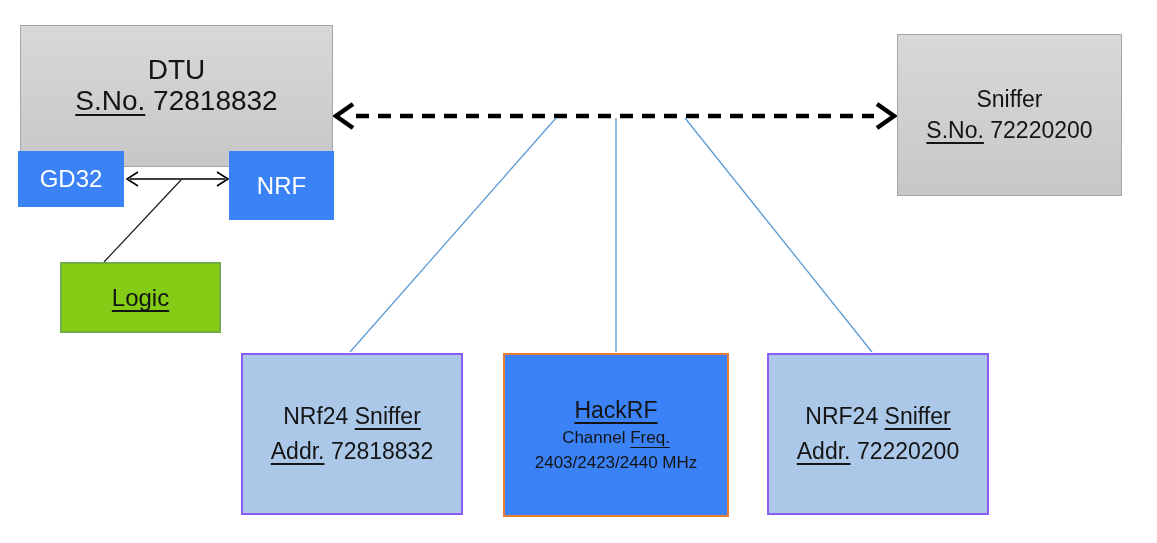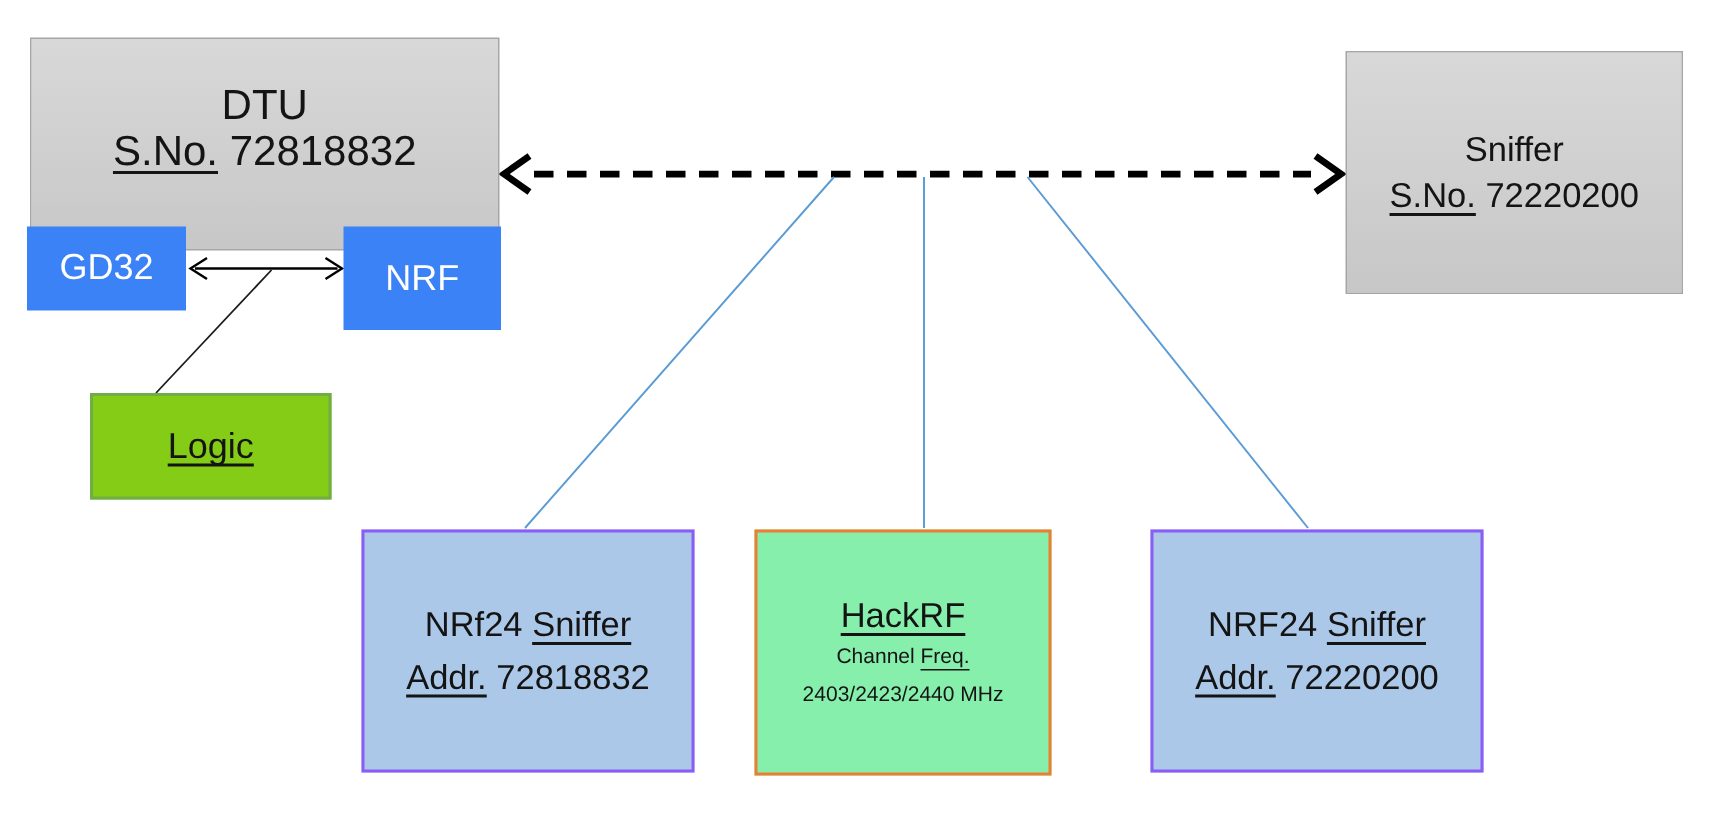--- a/index.html
+++ b/index.html
@@ -57,26 +57,26 @@
   }
   .blue-box {
     background: #abc8e8;
     border: 2px solid #8b5cf6;
     font-size: 23px;
     line-height: 35px;
   }
   .sniffer-left-box  { left: 241px; top: 353px; width: 222px; height: 162px; }
   .sniffer-right-box { left: 767px; top: 353px; width: 222px; height: 162px; }
   .hackrf-box {
-    left: 503px; top: 353px; width: 198px; height: 164px;
-    background: #86efac;
+    left: 503px; top: 353px; width: 226px; height: 164px;
+    background: #3b82f6;
     border: 2px solid #ed7d31;
   }
   .hackrf-box .title { font-size: 23px; line-height: 30px; }
-  .hackrf-box .sub   { font-size: 14px; line-height: 25px; }
+  .hackrf-box .sub   { font-size: 17px; line-height: 25px; }
   .sq {
     text-decoration-line: underline;
     text-decoration-style: wavy;
     text-decoration-color: #e33b27;
     text-decoration-thickness: 1px;
     text-underline-offset: 4px;
     text-decoration-skip-ink: none;
     text-decoration: underline;
   }
 </style>

